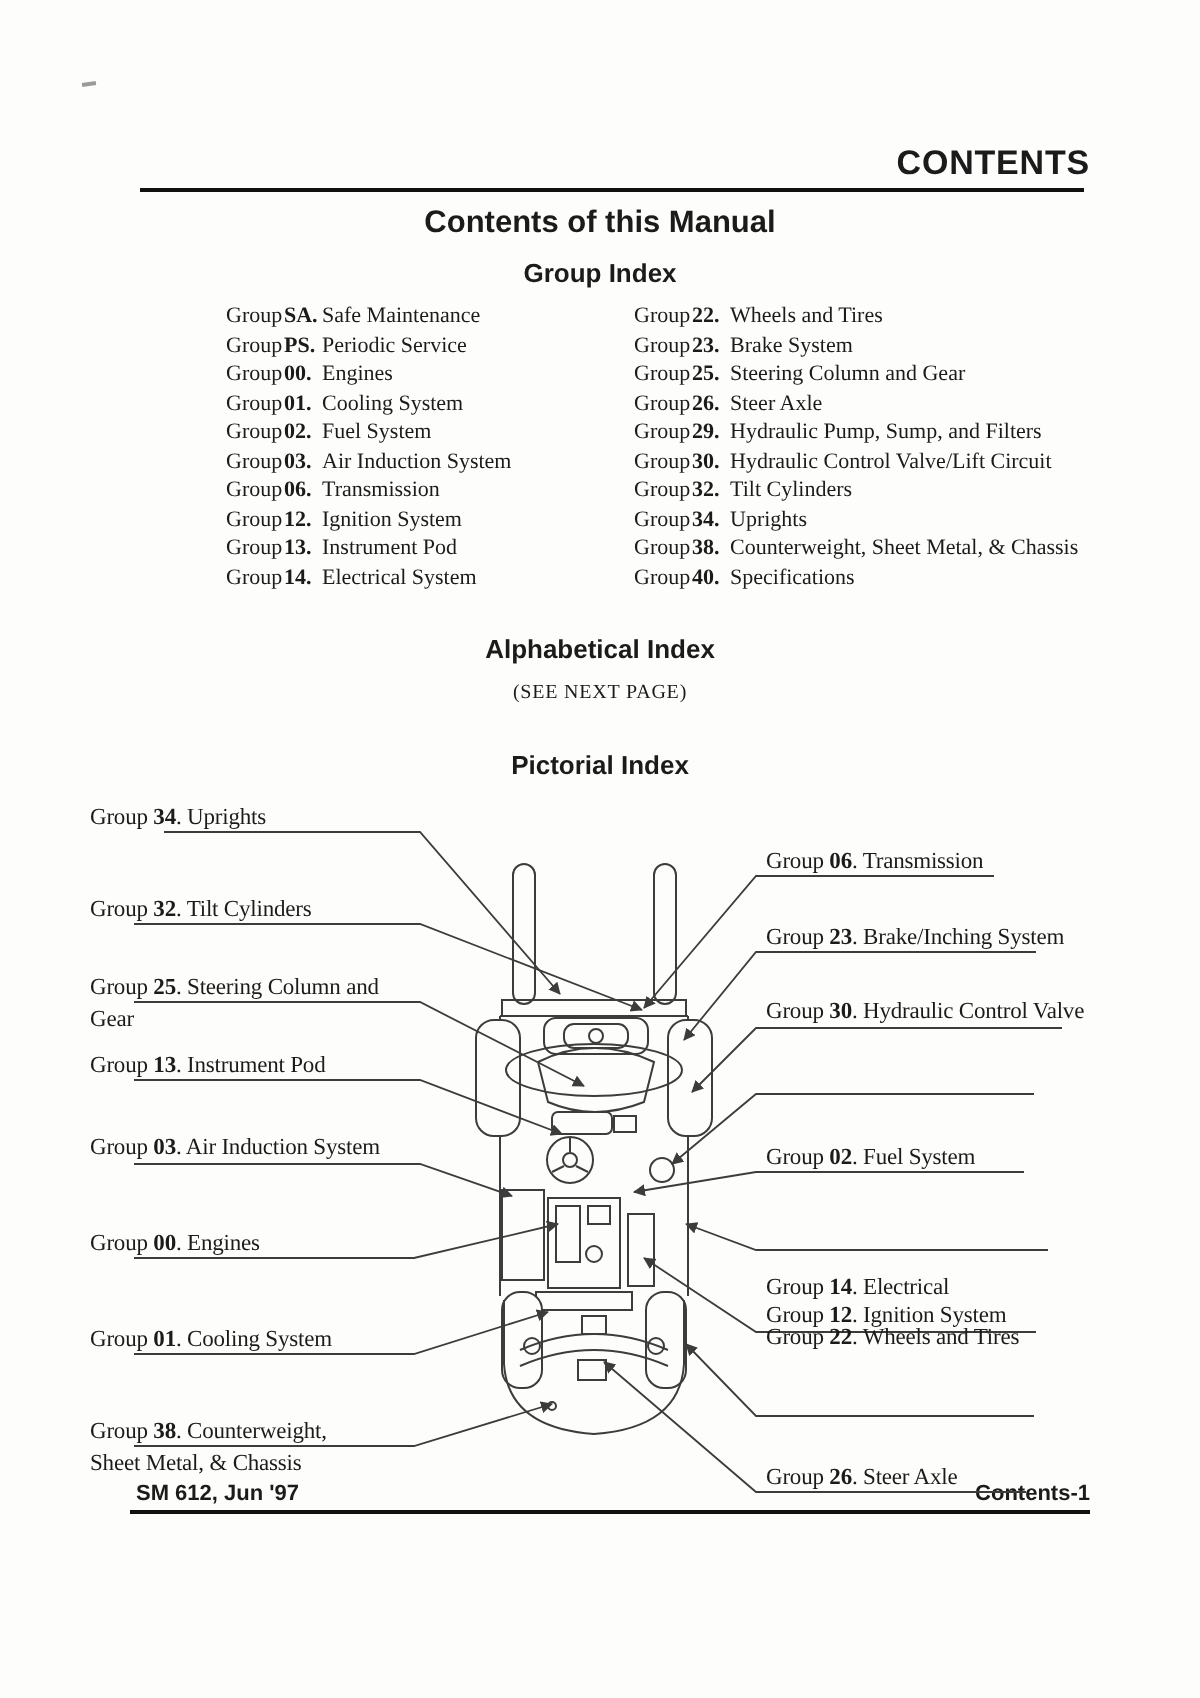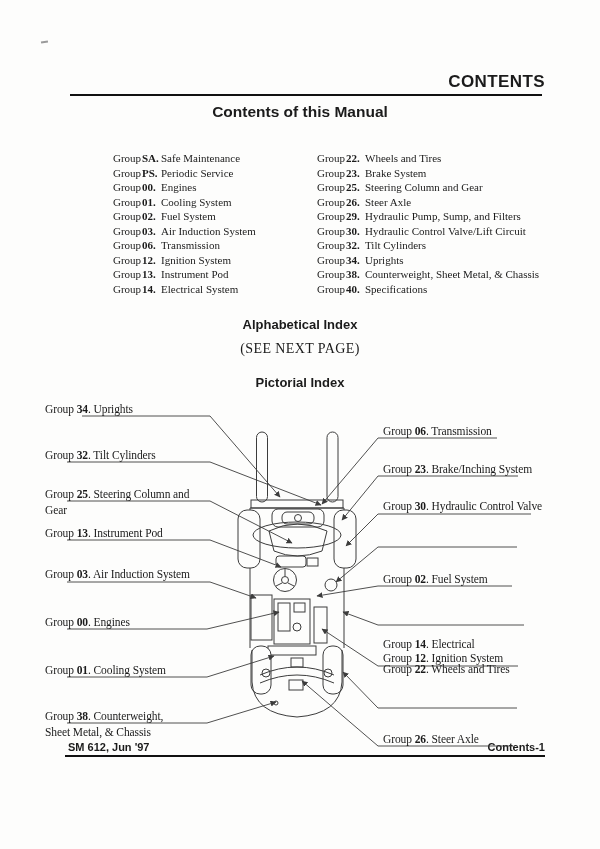--- a/index.html
+++ b/index.html
@@ -9,21 +9,21 @@
   
   .hdr-title{position:absolute;top:72px;left:67px;width:478px;text-align:right;
              font-family:"Liberation Sans",sans-serif;font-weight:bold;font-size:17px;letter-spacing:.4px;}
   .hdr-rule{position:absolute;top:94px;left:70px;width:472px;height:2.4px;background:#111;}
   .doc-title{position:absolute;top:103px;left:60px;width:480px;text-align:center;
              font-family:"Liberation Sans",sans-serif;font-weight:bold;font-size:15.5px;}
   .sec-title{position:absolute;left:60px;width:480px;text-align:center;
              font-family:"Liberation Sans",sans-serif;font-weight:bold;font-size:13px;}
   .gi-title{top:129px;} .alpha-title{top:317px;} .pict-title{top:375px;}
   .see-note{position:absolute;top:341px;left:60px;width:480px;text-align:center;
-            font-size:14px;letter-spacing:.4px;}
+            font-size:10px;letter-spacing:.4px;}
   
   .gi-col{position:absolute;top:151px;}
   .gi-col.left{left:113px;width:200px;}
   .gi-col.right{left:317px;width:232px;}
   .gi-row{display:flex;height:14.5px;line-height:14.5px;font-size:11px;white-space:nowrap;}
   .gi-g{width:29px;flex:none;}
   .gi-n{width:19px;flex:none;font-weight:bold;}
   .gi-d{flex:none;}
   
   .co{position:absolute;font-size:11.5px;line-height:14px;letter-spacing:-.1px;z-index:2;}
@@ -42,20 +42,21 @@
 </head>
 <body>
 
 <div class="page">
 
   <div class="tick"></div>
 
   <div class="hdr-title">CONTENTS</div>
   <div class="hdr-rule"></div>
   <div class="doc-title">Contents of this Manual</div>
+  <div class="sec-title gi-title">Group Index</div>
 
   <div class="gi-col left">
     <div class="gi-row">
         <span class="gi-g">Group</span>
         <span class="gi-n">SA.</span>
         <span class="gi-d">Safe Maintenance</span>
       </div>
     <div class="gi-row">
         <span class="gi-g">Group</span>
         <span class="gi-n">PS.</span>

